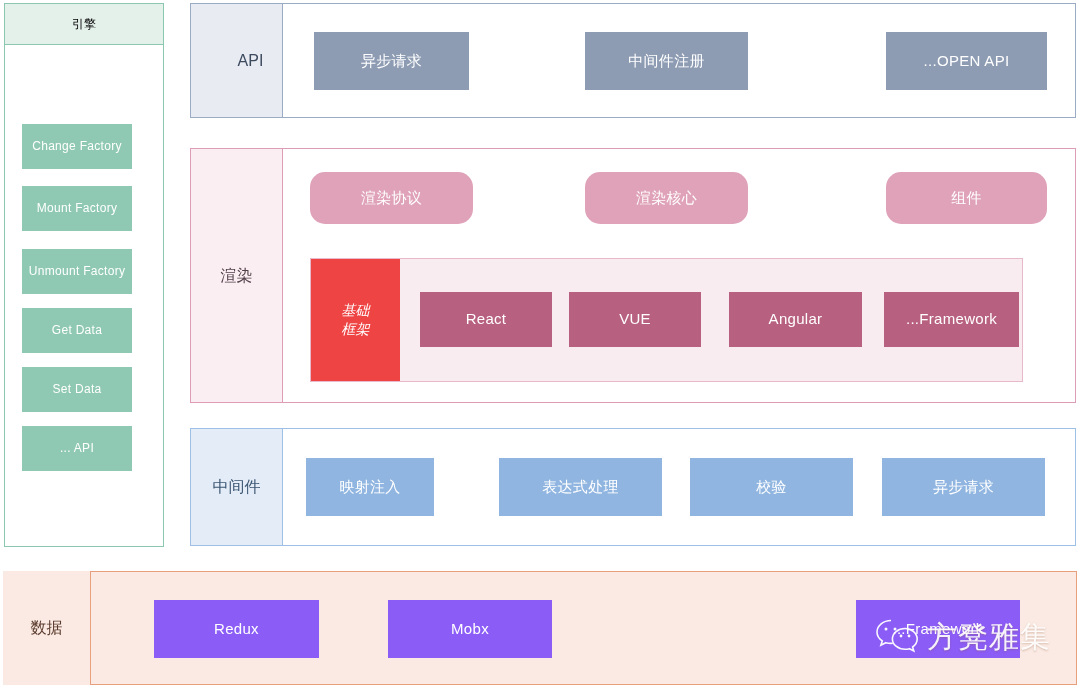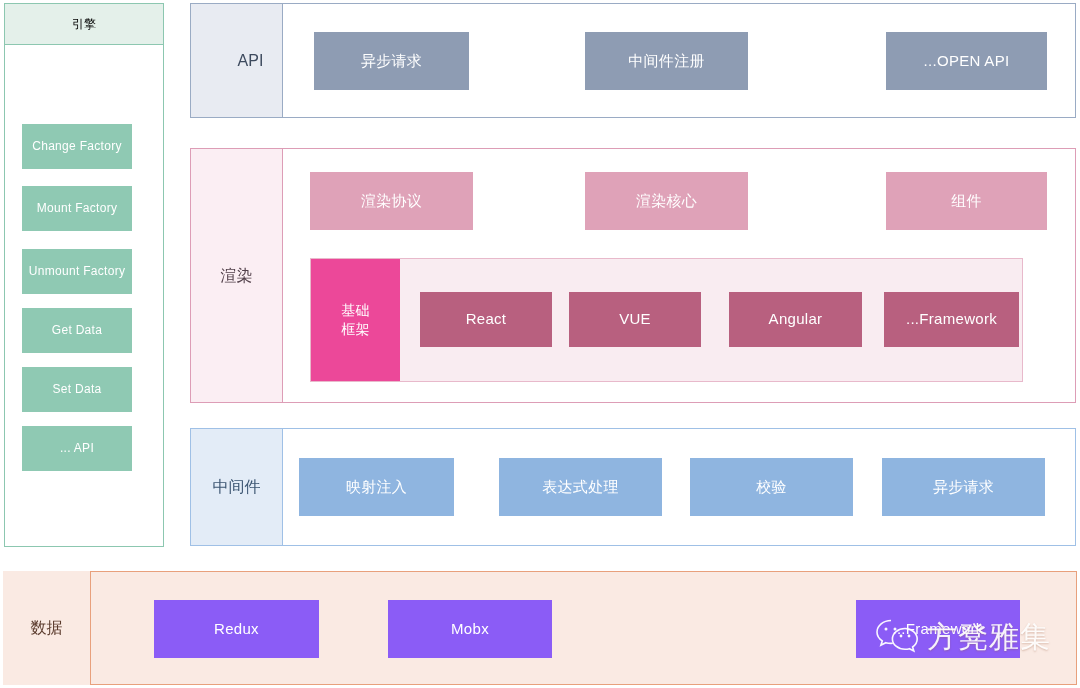--- a/index.html
+++ b/index.html
@@ -104,35 +104,37 @@
   #render-label {
     left: 190px; top: 148px;
     width: 93px; height: 255px;
     border: 1px solid #dd9db6;
     background: #fbeef3;
     color: #52404a;
   }
   .render-box {
     background: #dfa2b8;
     top: 172px;
-    height: 58px;
+    height: 52px;
+    border-radius: 15px;
   }
   #framework-wrap {
     position: absolute;
     box-sizing: border-box;
     left: 310px; top: 258px;
     width: 713px; height: 124px;
     background: #f9ecf1;
     border: 1px solid #e8b9cb;
   }
   #basic-framework {
     left: 311px; top: 259px;
     width: 89px; height: 122px;
-    background: #ec4899;
+    background: #ef4444;
     font-size: 14px;
+    font-style: italic;
   }
   .fw-box {
     background: #b8607f;
     top: 292px;
     height: 55px;
     font-size: 15px;
   }
 
   
   #middleware-panel {
@@ -227,21 +229,21 @@
 框架</div>
 
   <div class="box fw-box" style="left:420px;width:132px;">React</div>
   <div class="box fw-box" style="left:569px;width:132px;">VUE</div>
   <div class="box fw-box" style="left:729px;width:133px;">Angular</div>
   <div class="box fw-box" style="left:884px;width:135px;">...Framework</div>
 
   <div class="panel" id="middleware-panel"></div>
   <div class="label-cell" id="middleware-label">中间件</div>
 
-  <div class="box mw-box" style="left:299px;width:155px;">映射注入</div>
+  <div class="box mw-box" style="left:306px;width:128px;">映射注入</div>
   <div class="box mw-box" style="left:499px;width:163px;">表达式处理</div>
   <div class="box mw-box" style="left:690px;width:163px;">校验</div>
   <div class="box mw-box" style="left:882px;width:163px;">异步请求</div>
 
   <div class="panel" id="data-panel"></div>
   <div class="label-cell" id="data-label">数据</div>
 
   <div class="box data-box" style="left:154px;width:165px;">Redux</div>
   <div class="box data-box" style="left:388px;width:164px;">Mobx</div>
   <div class="box data-box" style="left:856px;width:164px;">...Framework</div>

